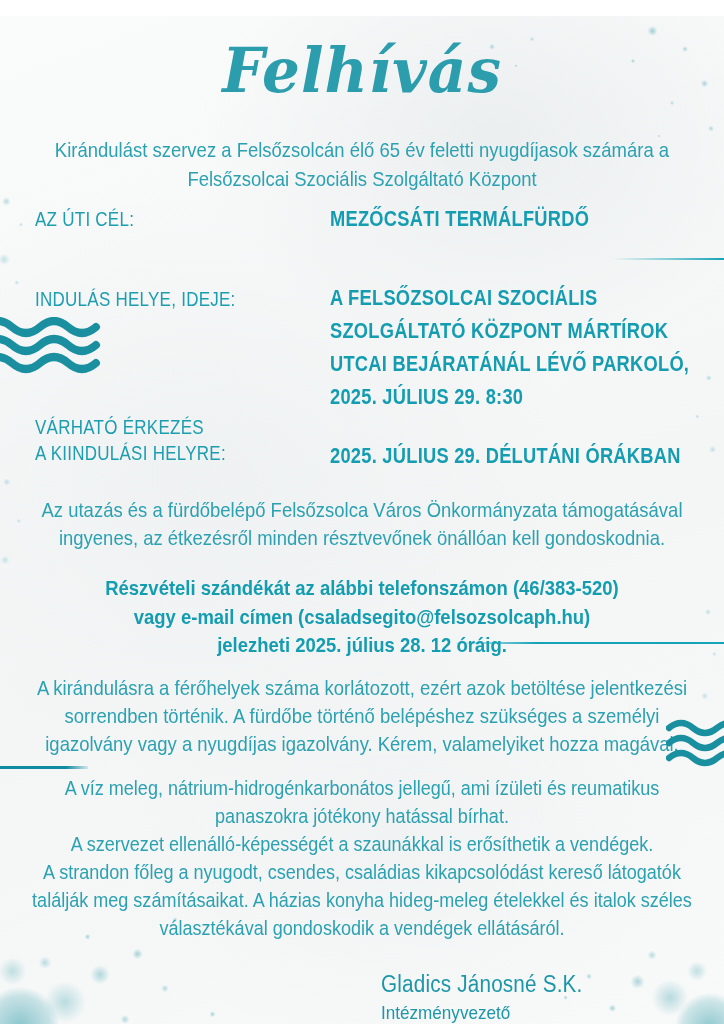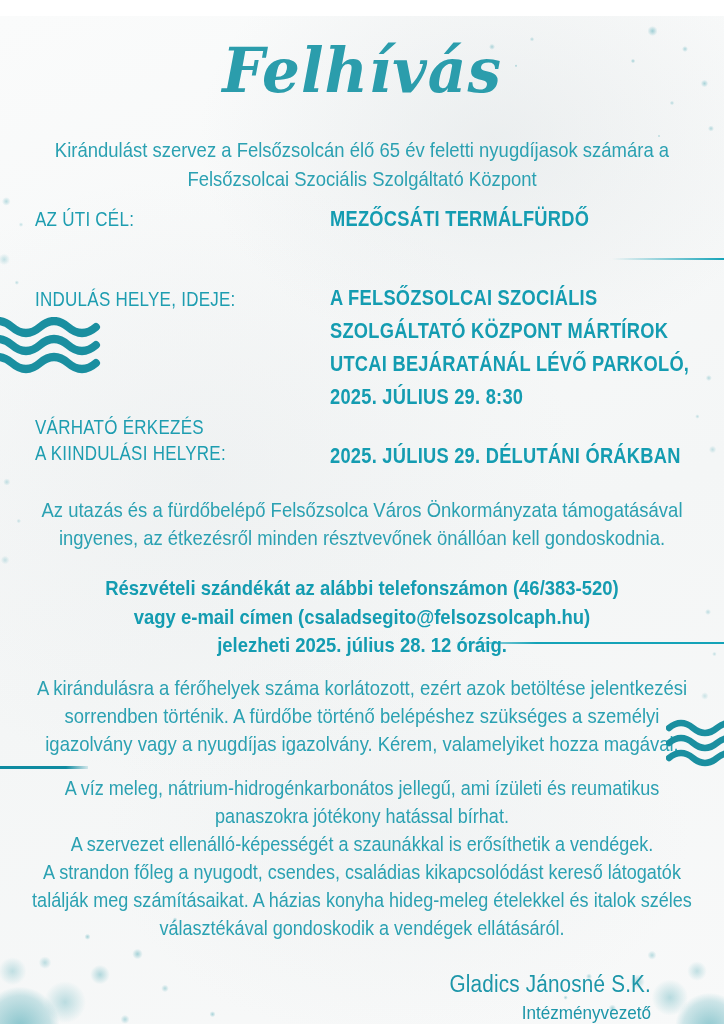--- a/index.html
+++ b/index.html
@@ -43,21 +43,21 @@
   .p3{top:658px}
   .p4{top:758px;font-size:20.5px}
   .divider{position:absolute;height:2px;}
   .d1{top:242px;right:0;width:112px;background:linear-gradient(to left,#14a3b8,rgba(20,163,184,0));}
   .d2{top:626px;right:0;width:268px;background:linear-gradient(to left,#14a3b8 70%,rgba(20,163,184,.08));}
   .d3{top:750px;left:0;width:88px;height:3px;background:linear-gradient(to right,#0f8ba1 75%,rgba(15,139,161,.15));}
   .wave{position:absolute;line-height:0;}
   .wave-left{left:-20px;top:301px;}
   .wave-right{right:-52px;top:703px;}
   .wave svg{display:block;}
-  .signature{position:absolute;top:955px;left:366px;width:300px;text-align:right;}
+  .signature{position:absolute;top:955px;left:366px;width:300px;text-align:left;}
   .sig-name{font-size:23px;color:#1d96a9;letter-spacing:.2px;transform:scaleX(.9);}
   .sig-role{font-size:19px;color:#1d96a9;margin-top:4px;transform:scaleX(.9);}
   .texture{position:absolute;pointer-events:none;}
   .t-bl{left:0;top:852px;width:250px;height:172px;background:
     radial-gradient(circle 55px at 8% 92%, rgba(32,148,163,.50), rgba(32,148,163,.22) 55%, transparent 72%),
     radial-gradient(circle 30px at 26% 78%, rgba(32,148,163,.28), transparent 70%),
     radial-gradient(circle 14px at 40% 62%, rgba(32,148,163,.32), transparent 70%),
     radial-gradient(circle 7px at 55% 50%, rgba(32,148,163,.38), transparent 75%),
     radial-gradient(circle 5px at 66% 70%, rgba(32,148,163,.32), transparent 75%),
     radial-gradient(circle 4px at 35% 40%, rgba(32,148,163,.38), transparent 75%),

